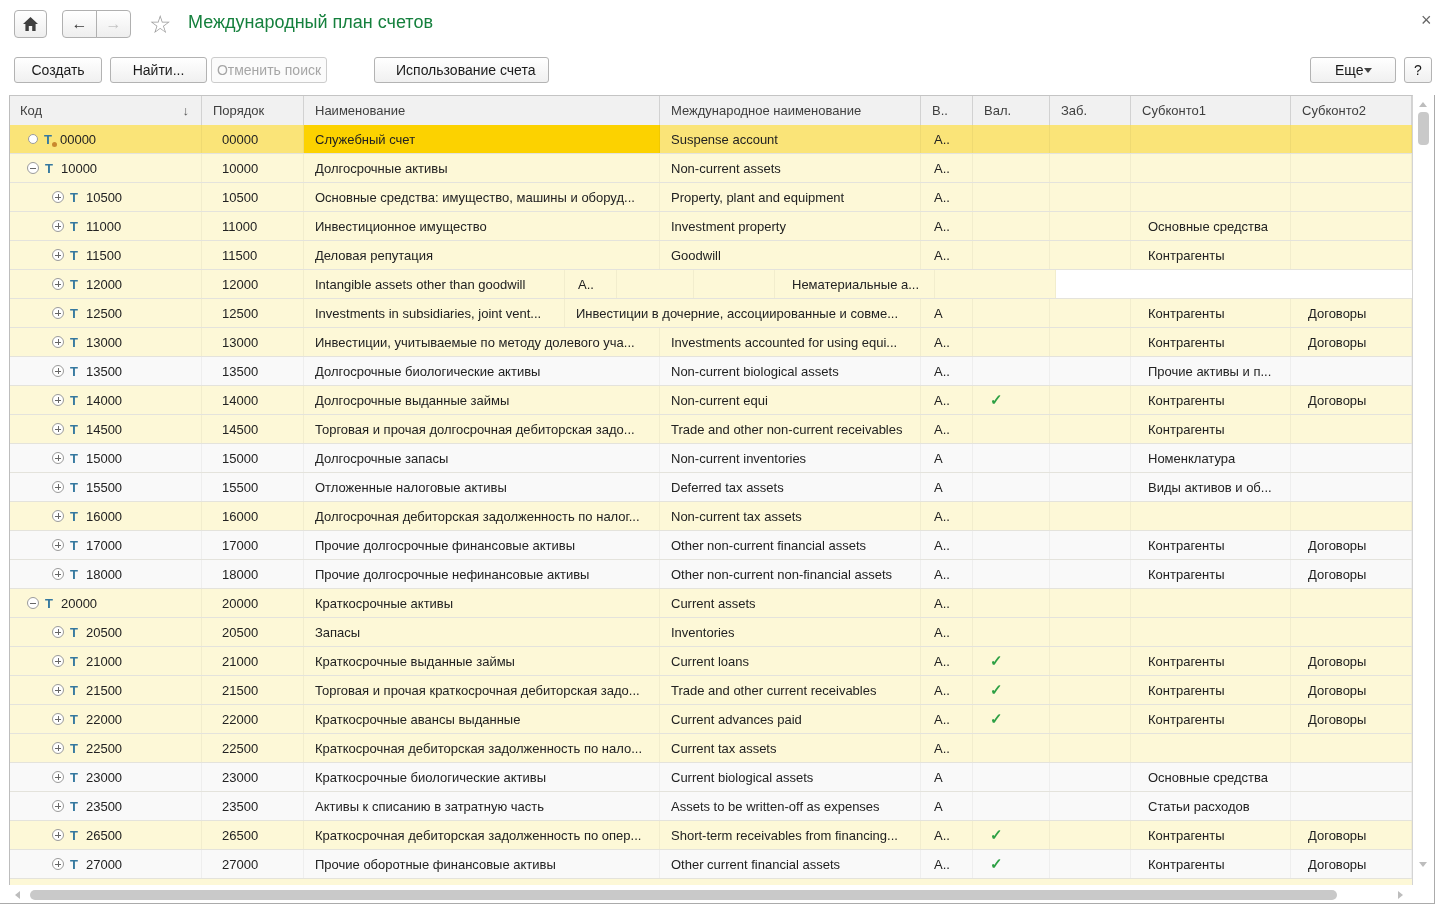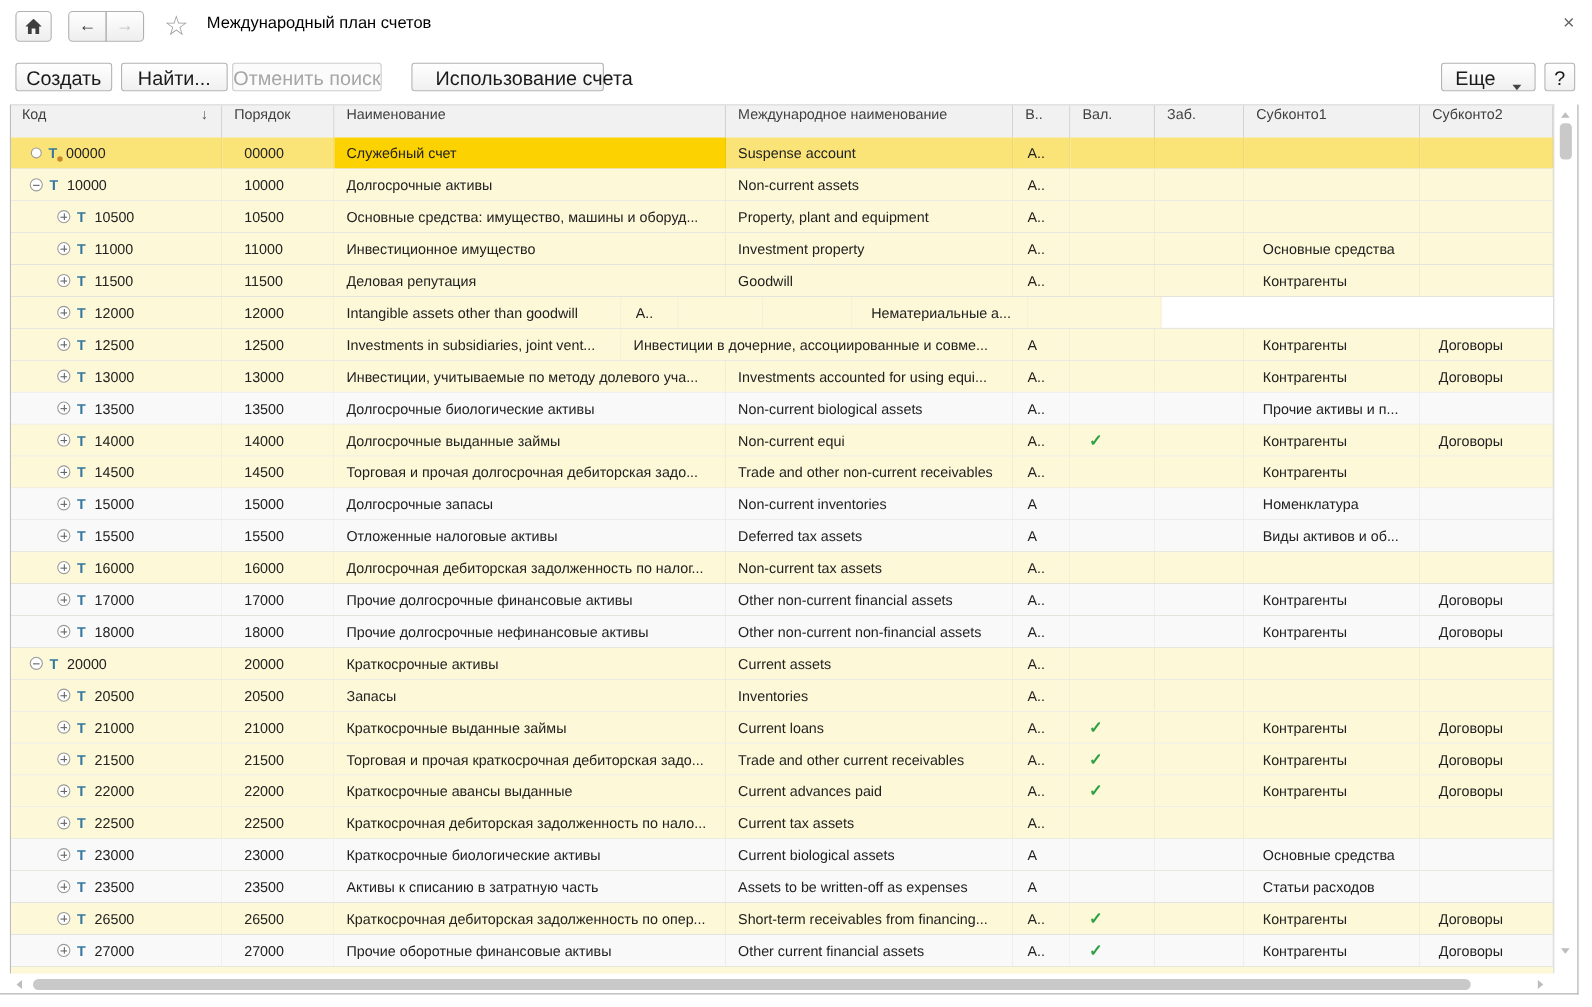--- a/index.html
+++ b/index.html
@@ -13,47 +13,47 @@
     box-sizing:border-box;border:1px solid #b0b0b0;border-radius:4px;
     background:linear-gradient(#ffffff,#eeeeee);display:flex;align-items:center;justify-content:center;
     cursor:default;
   }
   .btn-home{position:absolute;left:14px;top:10px;width:33px;height:28px}
   .navpair{position:absolute;left:62px;top:10px;display:flex}
   .nav-btn{width:35px;height:28px;font-size:16px;font-weight:bold;color:#3a3a3a}
   .nav-btn.back{border-radius:4px 0 0 4px}
   .nav-btn.fwd{border-radius:0 4px 4px 0;margin-left:-1px;color:#c3c3c3}
   .star{position:absolute;left:149px;top:8px;font-size:25px;color:#9a9a9a;line-height:32px}
-  .page-title{position:absolute;left:188px;top:12px;font-size:15px;color:#000000;font-weight:400;margin:0}
+  .page-title{position:absolute;left:188px;top:12px;font-size:18px;color:#15803d;font-weight:400;margin:0}
   .close-x{position:absolute;left:1421px;top:11px;font-size:18px;color:#666;line-height:18px}
   
   .toolbar{position:absolute;left:0;top:48px;width:1447px;height:46px}
   .tb-btn{
     box-sizing:border-box;position:absolute;top:9px;height:26px;
     border:1px solid #b3b3b3;border-radius:3px;background:linear-gradient(#ffffff,#f0f0f0);
-    font-family:"Liberation Sans",sans-serif;font-size:18px;color:#1a1a1a;
-    display:flex;align-items:flex-end;justify-content:center;padding:0 14px;white-space:nowrap;
+    font-family:"Liberation Sans",sans-serif;font-size:14px;color:#1a1a1a;
+    display:flex;align-items:center;justify-content:center;padding:0 14px;white-space:nowrap;
   }
   .tb-btn.disabled{color:#a6a6a6;border-color:#cccccc;background:#fbfbfb}
   .tb-create{left:14px;width:88px}
   .tb-find{left:110px;width:97px}
-  .tb-cancel{left:211px;width:136px}
+  .tb-cancel{left:211px;width:116px}
   .tb-usage{left:374px;width:175px;justify-content:flex-start;gap:7px}
-  .tb-more{left:1310px;width:86px;justify-content:space-between;padding:0 12px}
+  .tb-more{left:1310px;width:86px;justify-content:space-between;padding:0 24px}
   .tb-help{left:1404px;width:28px;padding:0}
   .dd-arrow{width:0;height:0;border-left:4px solid transparent;border-right:4px solid transparent;border-top:5px solid #444}
   
   .grid{
     position:absolute;left:9px;top:95px;width:1402px;
     border-left:1px solid #bdbdbd;border-top:1px solid #c4c4c4;border-right:1px solid #d4d4d4;
     background:#fff;
   }
   .thead{display:flex;height:29px;background:#f1f1f1}
   .th{
-    box-sizing:border-box;height:29px;display:flex;
+    box-sizing:border-box;height:29px;display:flex;align-items:center;
     padding-left:11px;font-size:13px;color:#3f3f3f;border-right:1px solid #d2d2d2;
     background:#f1f1f1;white-space:nowrap;overflow:hidden;
   }
   .th.c0{justify-content:space-between;padding-left:10px;padding-right:12px}
   .sort-arrow{color:#555;font-size:13px}
   .tr{display:flex;height:29px;box-sizing:border-box;border-bottom:1px solid #e4e3dc}
   .tr.yellow .td{background:#fdf8d7}
   .tr.white .td{background:#f9f9f9}
   .tr.selected .td{background:#fae478}
   .tr.selected .td.focused{background:#fcd200}

